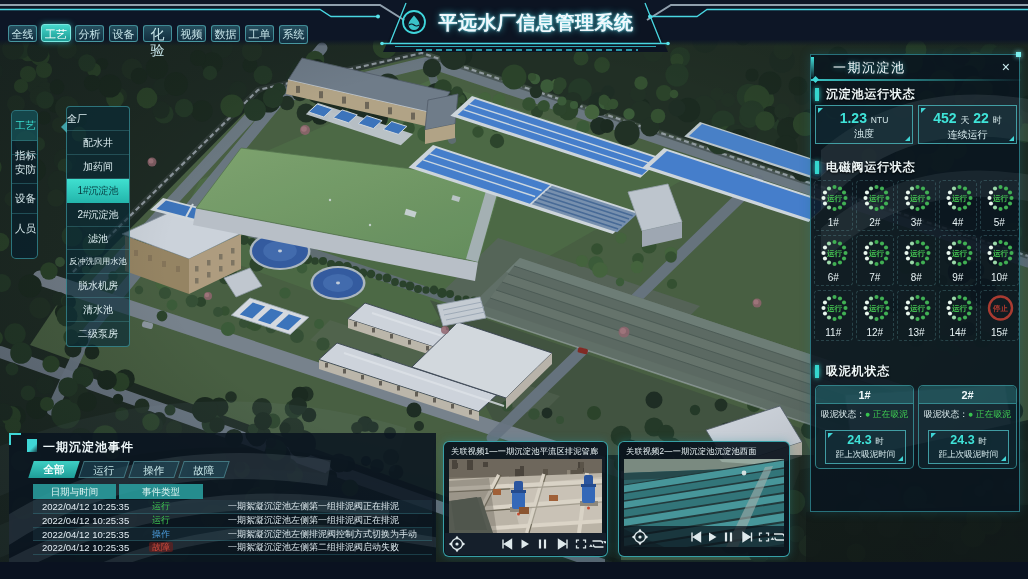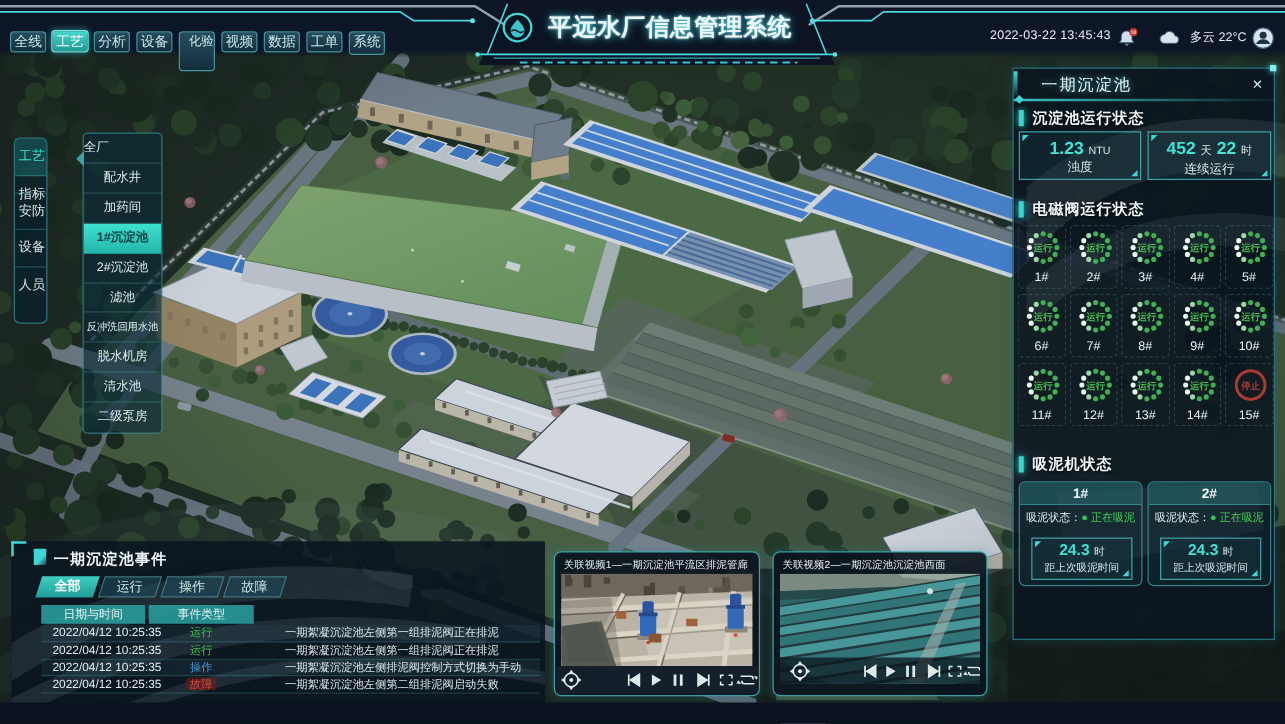--- a/index.html
+++ b/index.html
@@ -971,61 +971,41 @@
   <path d="M12 5.5 C15 9 17.5 11.5 17.5 14.5 A5.5 5.5 0 1 1 6.5 14.5 C6.5 11.5 9 9 12 5.5 Z" fill="#3fd6dc" opacity="0.9"></path>
   <path d="M7 15 q2.5 -2 5 0 t5 0" stroke="#0c1422" stroke-width="1.2" fill="none"></path>
       </g>
 </svg>
 <div style="left:426px;top:9px;width:220px;height:28px;line-height:28px;text-align:center;font-size:19px;font-weight:bold;color:#f0f8fc;letter-spacing:0.5px;white-space:nowrap;text-shadow:0 0 7px rgba(70,220,235,.9),0 0 2px #aef">平远水厂信息管理系统</div>
 
 <div style="left:8px;top:25px;width:29px;height:17px;line-height:16px;text-align:center;font-size:11px;color:#c8e6ea;background:linear-gradient(180deg,rgba(40,84,100,.9),rgba(18,48,66,.9));border:1px solid rgba(95,200,205,.6);border-radius:3px">全线</div>
 <div style="left:41px;top:24px;width:30px;height:18px;line-height:18px;text-align:center;font-size:11px;color:#ffffff;background:linear-gradient(180deg,#45d8cc,#1d9a94);border:1px solid #7ae8e0;border-radius:3px;box-shadow:0 0 6px rgba(60,220,210,.6)">工艺</div>
 <div style="left:75px;top:25px;width:29px;height:17px;line-height:16px;text-align:center;font-size:11px;color:#c8e6ea;background:linear-gradient(180deg,rgba(40,84,100,.9),rgba(18,48,66,.9));border:1px solid rgba(95,200,205,.6);border-radius:3px">分析</div>
 <div style="left:109px;top:25px;width:29px;height:17px;line-height:16px;text-align:center;font-size:11px;color:#c8e6ea;background:linear-gradient(180deg,rgba(40,84,100,.9),rgba(18,48,66,.9));border:1px solid rgba(95,200,205,.6);border-radius:3px">设备</div>
-<div style="left:143px;top:25px;width:29px;height:32px;line-height:16px;text-align:right;font-size:10px;color:#c8e6ea;background:linear-gradient(180deg,rgba(40,84,100,.9),rgba(18,48,66,.9));border:1px solid rgba(95,200,205,.6);border-radius:3px">化验</div>
+<div style="left:143px;top:25px;width:29px;height:17px;line-height:16px;text-align:center;font-size:14px;color:#c8e6ea;background:linear-gradient(180deg,rgba(40,84,100,.9),rgba(18,48,66,.9));border:1px solid rgba(95,200,205,.6);border-radius:3px">化验</div>
 <div style="left:177px;top:25px;width:29px;height:17px;line-height:16px;text-align:center;font-size:11px;color:#c8e6ea;background:linear-gradient(180deg,rgba(40,84,100,.9),rgba(18,48,66,.9));border:1px solid rgba(95,200,205,.6);border-radius:3px">视频</div>
 <div style="left:211px;top:25px;width:29px;height:17px;line-height:16px;text-align:center;font-size:11px;color:#c8e6ea;background:linear-gradient(180deg,rgba(40,84,100,.9),rgba(18,48,66,.9));border:1px solid rgba(95,200,205,.6);border-radius:3px">数据</div>
 <div style="left:245px;top:25px;width:29px;height:17px;line-height:16px;text-align:center;font-size:11px;color:#c8e6ea;background:linear-gradient(180deg,rgba(40,84,100,.9),rgba(18,48,66,.9));border:1px solid rgba(95,200,205,.6);border-radius:3px">工单</div>
 <div style="left:279px;top:25px;width:29px;height:19px;line-height:16px;text-align:center;font-size:11px;color:#c8e6ea;background:linear-gradient(180deg,rgba(40,84,100,.9),rgba(18,48,66,.9));border:1px solid rgba(95,200,205,.6);border-radius:3px">系统</div>
 
-<div style="left:792px;top:20px;width:236px;height:20px;color:#e6eef6;font-size:10px">
- <span style="position:absolute;left:0px;top:3px;letter-spacing:0.2px">2022-03-22 13:45:43</span>
- <svg width="236" height="22" style="position:absolute;left:0;top:0">
-  <g transform="translate(103,3) scale(0.9)">
-          <path d="M7 2 C4 2 2.2 4.4 2.2 7.2 L2.2 10 L0.6 12.4 L13.4 12.4 L11.8 10 L11.8 7.2 C11.8 4.4 10 2 7 2 Z M5.4 13.6 a1.8 1.8 0 0 0 3.4 0 Z" fill="#cfe0ec" stroke="#3f5a74" stroke-width="0.8"></path>
-          <circle cx="13" cy="3" r="3.6" fill="#c0392b"></circle>
-          <text x="13" y="5" font-size="4.5" fill="#fff" text-anchor="middle">18</text>
-        </g>
-  <g transform="translate(135,5) scale(0.88)">
-          <path d="M5 11 a4 4 0 0 1 0.4-8 a5 5 0 0 1 9.4 1.2 a3.4 3.4 0 0 1 -0.6 6.8 Z" fill="#d8e4ee" stroke="#44607a" stroke-width="0.9"></path>
-        </g>
- </svg>
- <span style="position:absolute;left:160px;top:3px">多云 22°C</span>
- <svg width="19" height="19" style="position:absolute;left:209px;top:1px" viewBox="0 0 20 20">
-        <circle cx="10" cy="10" r="8.6" fill="#d8e4ee"></circle>
-        <circle cx="10" cy="10" r="8.6" fill="none" stroke="#44607a" stroke-width="1"></circle>
-        <circle cx="10" cy="7.6" r="3" fill="#203246"></circle>
-        <path d="M4 15 a6.5 6.5 0 0 1 12 0 Z" fill="#203246"></path>
-      </svg>
-</div>
 
 <div style="left:11px;top:110px;width:27px;height:149px;background:rgba(10,32,43,.82);border:1px solid rgba(70,185,195,.55);border-radius:5px;overflow:hidden">
 <div style="position:relative;width:27px;height:29.5px;background:rgba(45,170,165,.28);border-bottom:1px solid rgba(80,185,195,.3);color:#3ae0d2;font-size:10.5px;text-align:center;line-height:29px;letter-spacing:0">工艺</div>
 <div style="position:relative;width:27px;height:14px;border-bottom:1px solid rgba(80,185,195,.3);color:#d7e9ec;font-size:10.5px;text-align:center;line-height:29px;letter-spacing:0">指标</div>
 <div style="position:relative;width:27px;height:29.5px;border-bottom:1px solid rgba(80,185,195,.3);color:#d7e9ec;font-size:10.5px;text-align:center;line-height:29px;letter-spacing:0">安防</div>
 <div style="position:relative;width:27px;height:29.5px;border-bottom:1px solid rgba(80,185,195,.3);color:#d7e9ec;font-size:10.5px;text-align:center;line-height:29px;letter-spacing:0">设备</div>
 <div style="position:relative;width:27px;height:29.5px;color:#d7e9ec;font-size:10.5px;text-align:center;line-height:29px;letter-spacing:0">人员</div>
 </div>
 
 <div style="left:66px;top:106px;width:64px;height:241px;background:rgba(9,42,54,.66);border:1px solid rgba(75,190,200,.5);border-radius:4px">
 <div style="position:absolute;left:-6px;top:14px;width:0;height:0;border-top:6px solid transparent;border-bottom:6px solid transparent;border-right:6px solid rgba(75,190,200,.8)"></div>
 <div style="position:relative;height:23.9px;line-height:23.9px;white-space:nowrap;font-size:10px;color:#dcedf0;border-bottom:1px solid rgba(95,195,205,.25);">全厂</div>
 <div style="position:relative;height:23.9px;line-height:23.9px;text-align:center;white-space:nowrap;font-size:10px;color:#dcedf0;border-bottom:1px solid rgba(95,195,205,.25);">配水井</div>
 <div style="position:relative;height:23.9px;line-height:23.9px;text-align:center;white-space:nowrap;font-size:10px;color:#dcedf0;border-bottom:1px solid rgba(95,195,205,.25);">加药间</div>
-<div style="position:relative;height:24px;line-height:24px;text-align:center;white-space:nowrap;font-size:10px;background:linear-gradient(180deg,#3fe0d0,#23b5ab);color:#063c40;font-weight:bold">1#沉淀池</div>
+<div style="position:relative;height:24px;line-height:24px;text-align:center;white-space:nowrap;font-size:10px;background:linear-gradient(180deg,#3fe0d0,#23b5ab);color:#063c40;font-weight:normal">1#沉淀池</div>
 <div style="position:relative;height:23.9px;line-height:23.9px;text-align:center;white-space:nowrap;font-size:10px;color:#dcedf0;border-bottom:1px solid rgba(95,195,205,.25);">2#沉淀池</div>
 <div style="position:relative;height:23.9px;line-height:23.9px;text-align:center;white-space:nowrap;font-size:10px;color:#dcedf0;border-bottom:1px solid rgba(95,195,205,.25);">滤池</div>
 <div style="position:relative;height:23.9px;line-height:23.9px;text-align:center;white-space:nowrap;font-size:8.2px;color:#dcedf0;border-bottom:1px solid rgba(95,195,205,.25);">反冲洗回用水池</div>
 <div style="position:relative;height:23.9px;line-height:23.9px;text-align:center;white-space:nowrap;font-size:10px;color:#dcedf0;border-bottom:1px solid rgba(95,195,205,.25);">脱水机房</div>
 <div style="position:relative;height:23.9px;line-height:23.9px;text-align:center;white-space:nowrap;font-size:10px;color:#dcedf0;border-bottom:1px solid rgba(95,195,205,.25);">清水池</div>
 <div style="position:relative;height:23.9px;line-height:23.9px;text-align:center;white-space:nowrap;font-size:10px;color:#dcedf0;">二级泵房</div>
 </div>
 
 <div id="rp" style="left:810px;top:54px;width:210px;height:458px;background:rgba(9,21,31,.88);border:1px solid rgba(60,175,185,.6);box-shadow:0 0 10px rgba(30,120,140,.3)">
  <div class="swoosh" style="left:10px;top:10px;width:220px;height:190px;overflow:hidden"><svg width="220" height="190">

